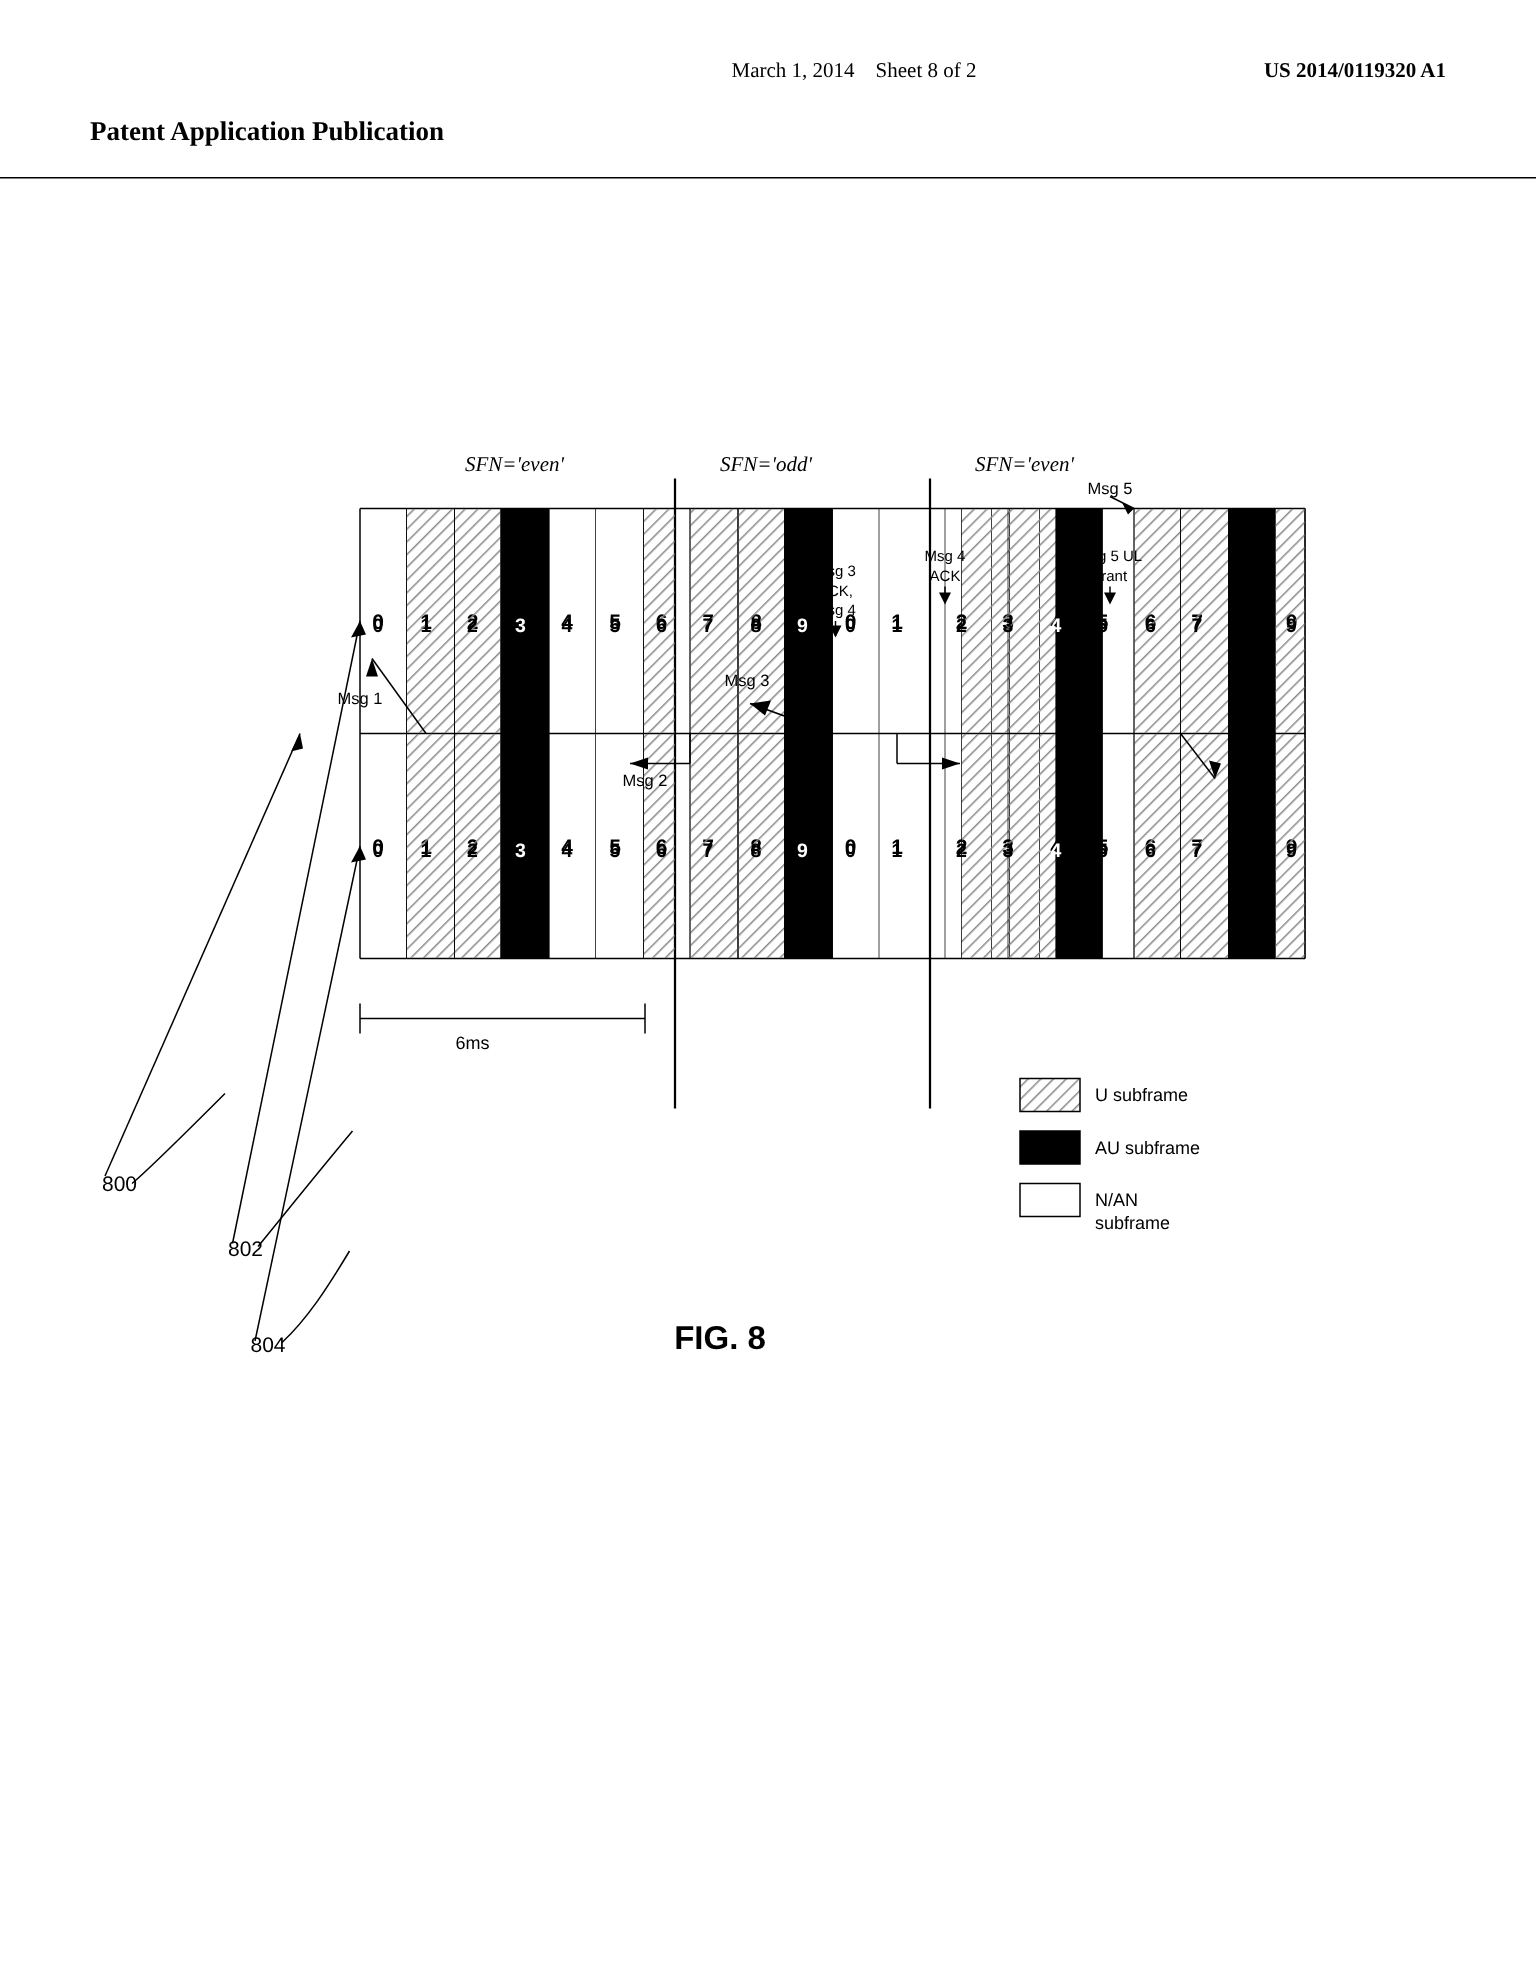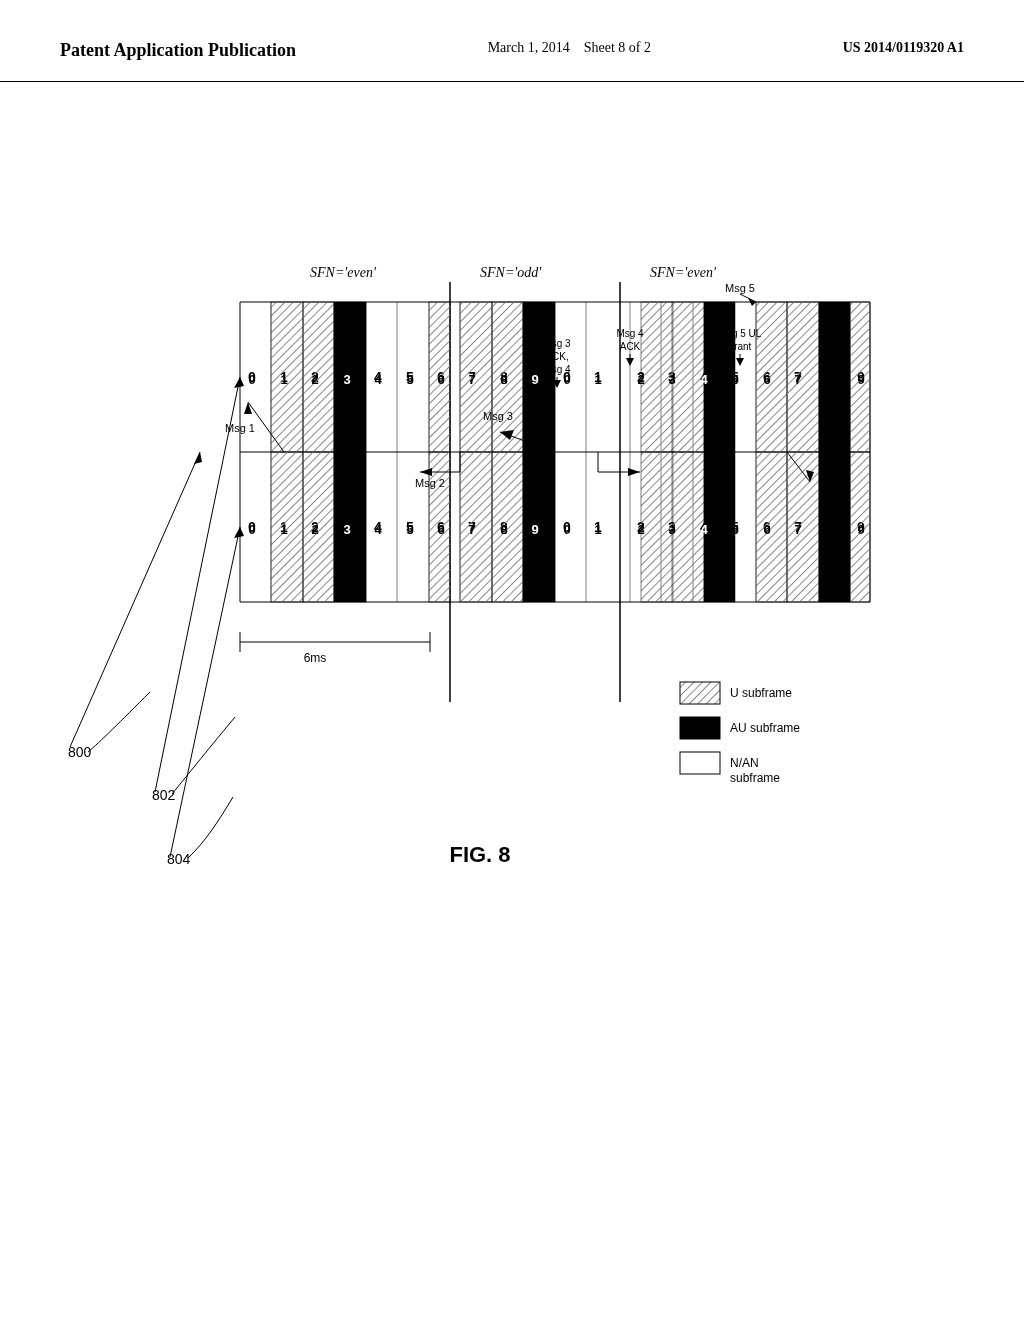--- a/index.html
+++ b/index.html
@@ -16,20 +16,21 @@
     .header {
       display: flex;
       justify-content: space-between;
       align-items: flex-start;
       padding: 40px 60px 20px 60px;
       border-bottom: 1px solid #000;
     }
     .header-left {
       font-size: 18px;
       font-weight: bold;
+      margin-top: 37px;
     }
     .header-center {
       font-size: 14px;
       text-align: center;
     }
     .header-right {
       font-size: 14px;
       font-weight: bold;
     }
 

